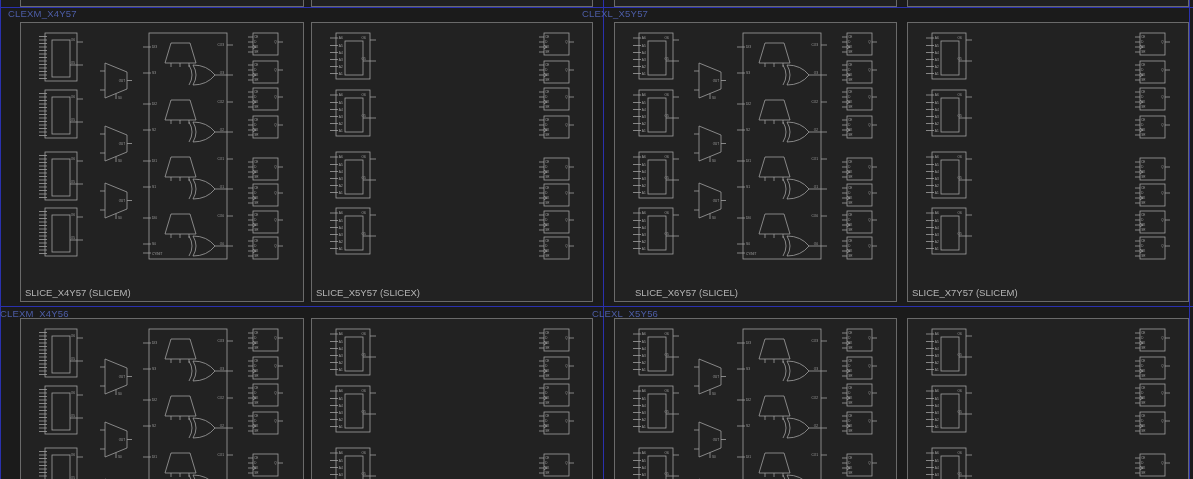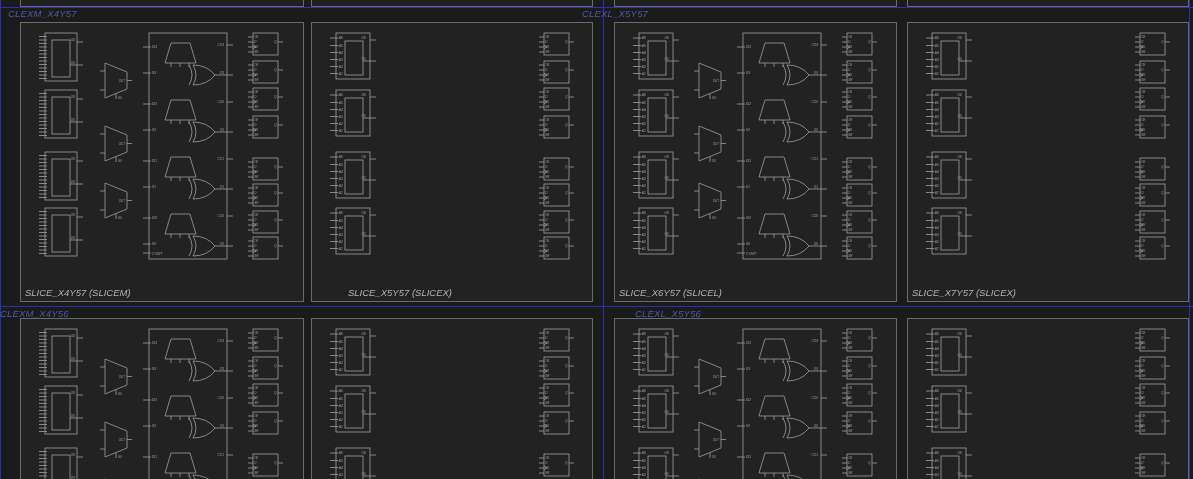--- a/index.html
+++ b/index.html
@@ -1,17 +1,17 @@
 <!DOCTYPE html>
 <html><head>
 <meta charset="utf-8">
 <style>
   html,body{margin:0;padding:0;background:#101010;}
   .stage{position:relative;width:1193px;height:479px;overflow:hidden;
-         background:#1b1b1b;font-family:"Liberation Sans",sans-serif;font-style:italic;}
+         background:#1b1b1b;font-family:"Liberation Sans",sans-serif;}
   .vline{position:absolute;top:0;width:1px;height:479px;}
   .hline{position:absolute;left:0;width:1193px;height:1px;}
   .pbox{position:absolute;top:-31px;height:36px;border:1px solid #6a6a6a;background:#202020;}
   .tile-label{position:absolute;font-size:9.5px;letter-spacing:.2px;white-space:nowrap;}
   .slice{position:absolute;border:1px solid #6a6a6a;background:#222222;}
   .sch{position:absolute;left:0;top:0;right:0;bottom:0;}
   .slice-label{position:absolute;left:4px;bottom:3px;font-size:9.5px;white-space:nowrap;}
 </style>
 </head>
 <body>
@@ -25,21 +25,21 @@
 
   <div class="hline" style="top: 7px; background: rgb(42, 49, 174);"></div>
   <div class="hline" style="top: 306px; background: rgb(42, 49, 174);"></div>
   <div class="vline" style="left: 0px; background: rgb(42, 49, 174);"></div>
   <div class="vline" style="left: 603px; background: rgb(42, 49, 174);"></div>
   <div class="vline" style="left: 1189px; background: rgb(42, 49, 174);"></div>
 
   <div class="tile-label" style="left: 8px; top: 8px; color: rgb(77, 93, 166);">CLEXM_X4Y57</div>
   <div class="tile-label" style="left: 582px; top: 8px; color: rgb(77, 93, 166);">CLEXL_X5Y57</div>
   <div class="tile-label" style="left: 0; top: 308px; color: rgb(77, 93, 166);">CLEXM_X4Y56</div>
-  <div class="tile-label" style="left: 635px; top: 308px; color: rgb(77, 93, 166);">CLEXL_X5Y56</div>
+  <div class="tile-label" style="left: 592px; top: 308px; color: rgb(77, 93, 166);">CLEXL_X5Y56</div>
 
   <div class="slice" style="left:20px;top:22px;width:282px;height:278px">
     <div class="sch">
         <svg width="282" height="279" style="position:absolute;left:0;top:0" stroke="#a0a0a0" stroke-width="0.8" fill="none" font-family="Liberation Sans, sans-serif">
           <g>
             <rect x="24" y="10" width="32" height="48"></rect>
             <rect x="31" y="17" width="18" height="37"></rect>
             <line x1="18" y1="13.5" x2="26" y2="13.5"></line>
             <line x1="18" y1="17" x2="26" y2="17"></line>
             <line x1="18" y1="20.5" x2="26" y2="20.5"></line>
@@ -527,21 +527,21 @@
             <line x1="227" y1="228" x2="232" y2="228"></line>
             <text x="233.2" y="229.3" font-size="3" fill="#a0a0a0" stroke="none">CK</text>
             <line x1="227" y1="233" x2="232" y2="233"></line>
             <text x="233.2" y="234.3" font-size="3" fill="#a0a0a0" stroke="none">SR</text>
             <polyline points="232,226.4 235,228 232,229.6"></polyline>
             <line x1="257" y1="223" x2="262" y2="223"></line>
             <text x="255.5" y="224.3" font-size="3" fill="#a0a0a0" stroke="none" text-anchor="end">Q</text>
           </g>
         </svg>
       </div>
-    <div class="slice-label" style="color: rgb(180, 180, 180); margin-left: 32px;">SLICE_X5Y57 (SLICEX)</div>
+    <div class="slice-label" style="color: rgb(180, 180, 180);">SLICE_X5Y57 (SLICEX)</div>
   </div>
   <div class="slice" style="left:614px;top:22px;width:281px;height:278px">
     <div class="sch">
         <svg width="282" height="279" style="position:absolute;left:0;top:0" stroke="#a0a0a0" stroke-width="0.8" fill="none" font-family="Liberation Sans, sans-serif">
           <g>
             <rect x="24" y="10" width="34" height="46"></rect>
             <rect x="33" y="18" width="18" height="34"></rect>
             <line x1="18" y1="15" x2="26" y2="15"></line>
             <text x="26.8" y="16.2" font-size="3.2" fill="#a0a0a0" stroke="none">A6</text>
             <line x1="18" y1="22.5" x2="26" y2="22.5"></line>
@@ -826,21 +826,21 @@
             <line x1="227" y1="228" x2="232" y2="228"></line>
             <text x="233.2" y="229.3" font-size="3" fill="#a0a0a0" stroke="none">CK</text>
             <line x1="227" y1="233" x2="232" y2="233"></line>
             <text x="233.2" y="234.3" font-size="3" fill="#a0a0a0" stroke="none">SR</text>
             <polyline points="232,226.4 235,228 232,229.6"></polyline>
             <line x1="257" y1="223" x2="262" y2="223"></line>
             <text x="255.5" y="224.3" font-size="3" fill="#a0a0a0" stroke="none" text-anchor="end">Q</text>
           </g>
         </svg>
       </div>
-    <div class="slice-label" style="color: rgb(180, 180, 180);">SLICE_X6Y57 (SLICEL)</div>
+    <div class="slice-label" style="color: rgb(180, 180, 180); margin-left: 16px;">SLICE_X6Y57 (SLICEL)</div>
   </div>
   <div class="slice" style="left:907px;top:22px;width:280px;height:278px">
     <div class="sch">
         <svg width="282" height="279" style="position:absolute;left:0;top:0" stroke="#a0a0a0" stroke-width="0.8" fill="none" font-family="Liberation Sans, sans-serif">
           <g>
             <rect x="24" y="10" width="34" height="46"></rect>
             <rect x="33" y="18" width="18" height="34"></rect>
             <line x1="18" y1="15" x2="26" y2="15"></line>
             <text x="26.8" y="16.2" font-size="3.2" fill="#a0a0a0" stroke="none">A6</text>
             <line x1="18" y1="22.5" x2="26" y2="22.5"></line>
@@ -1025,21 +1025,21 @@
             <line x1="227" y1="228" x2="232" y2="228"></line>
             <text x="233.2" y="229.3" font-size="3" fill="#a0a0a0" stroke="none">CK</text>
             <line x1="227" y1="233" x2="232" y2="233"></line>
             <text x="233.2" y="234.3" font-size="3" fill="#a0a0a0" stroke="none">SR</text>
             <polyline points="232,226.4 235,228 232,229.6"></polyline>
             <line x1="257" y1="223" x2="262" y2="223"></line>
             <text x="255.5" y="224.3" font-size="3" fill="#a0a0a0" stroke="none" text-anchor="end">Q</text>
           </g>
         </svg>
       </div>
-    <div class="slice-label" style="color: rgb(180, 180, 180);">SLICE_X7Y57 (SLICEX)</div>
+    <div class="slice-label" style="color: rgb(180, 180, 180);">SLICE_X7Y57 (SLICEM)</div>
   </div>
 
   <div class="slice" style="left:20px;top:318px;width:282px;height:220px">
     <div class="sch">
         <svg width="282" height="279" style="position:absolute;left:0;top:0" stroke="#a0a0a0" stroke-width="0.8" fill="none" font-family="Liberation Sans, sans-serif">
           <g>
             <rect x="24" y="10" width="32" height="48"></rect>
             <rect x="31" y="17" width="18" height="37"></rect>
             <line x1="18" y1="13.5" x2="26" y2="13.5"></line>
             <line x1="18" y1="17" x2="26" y2="17"></line>

